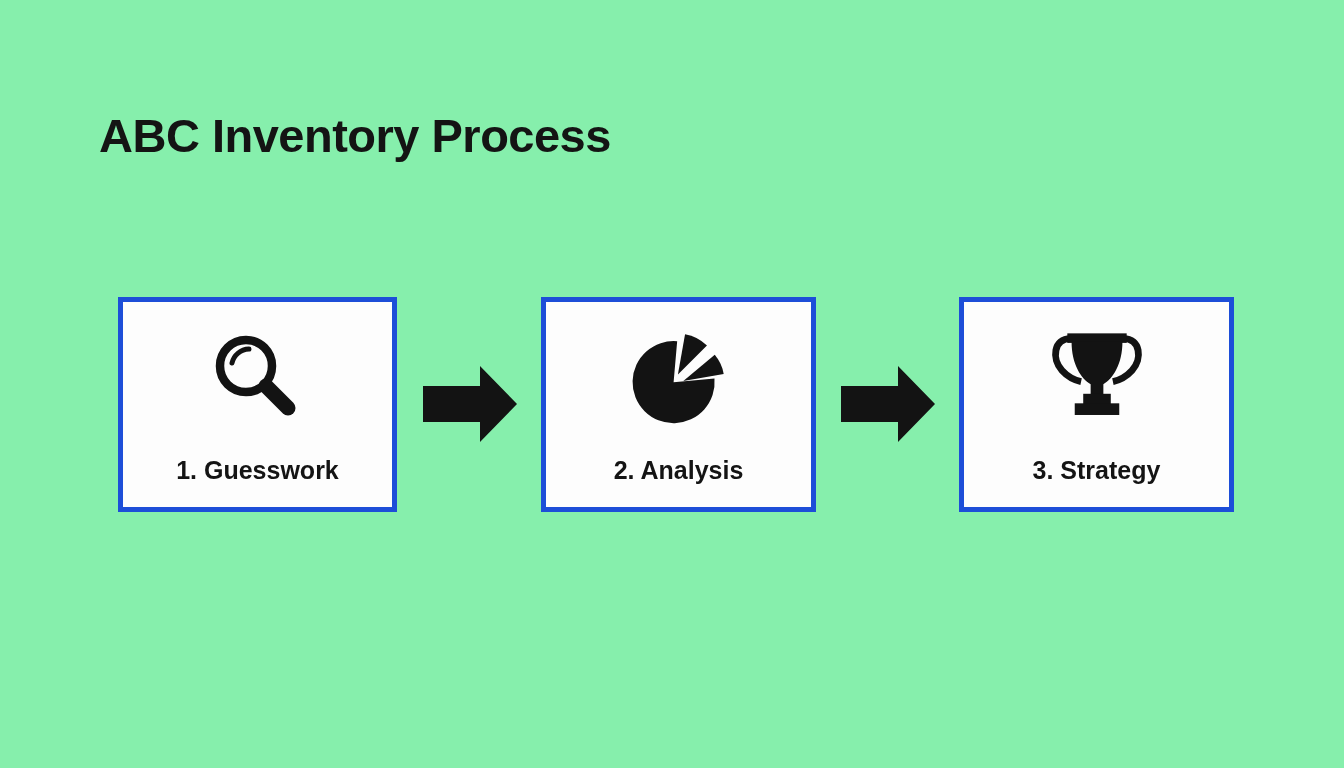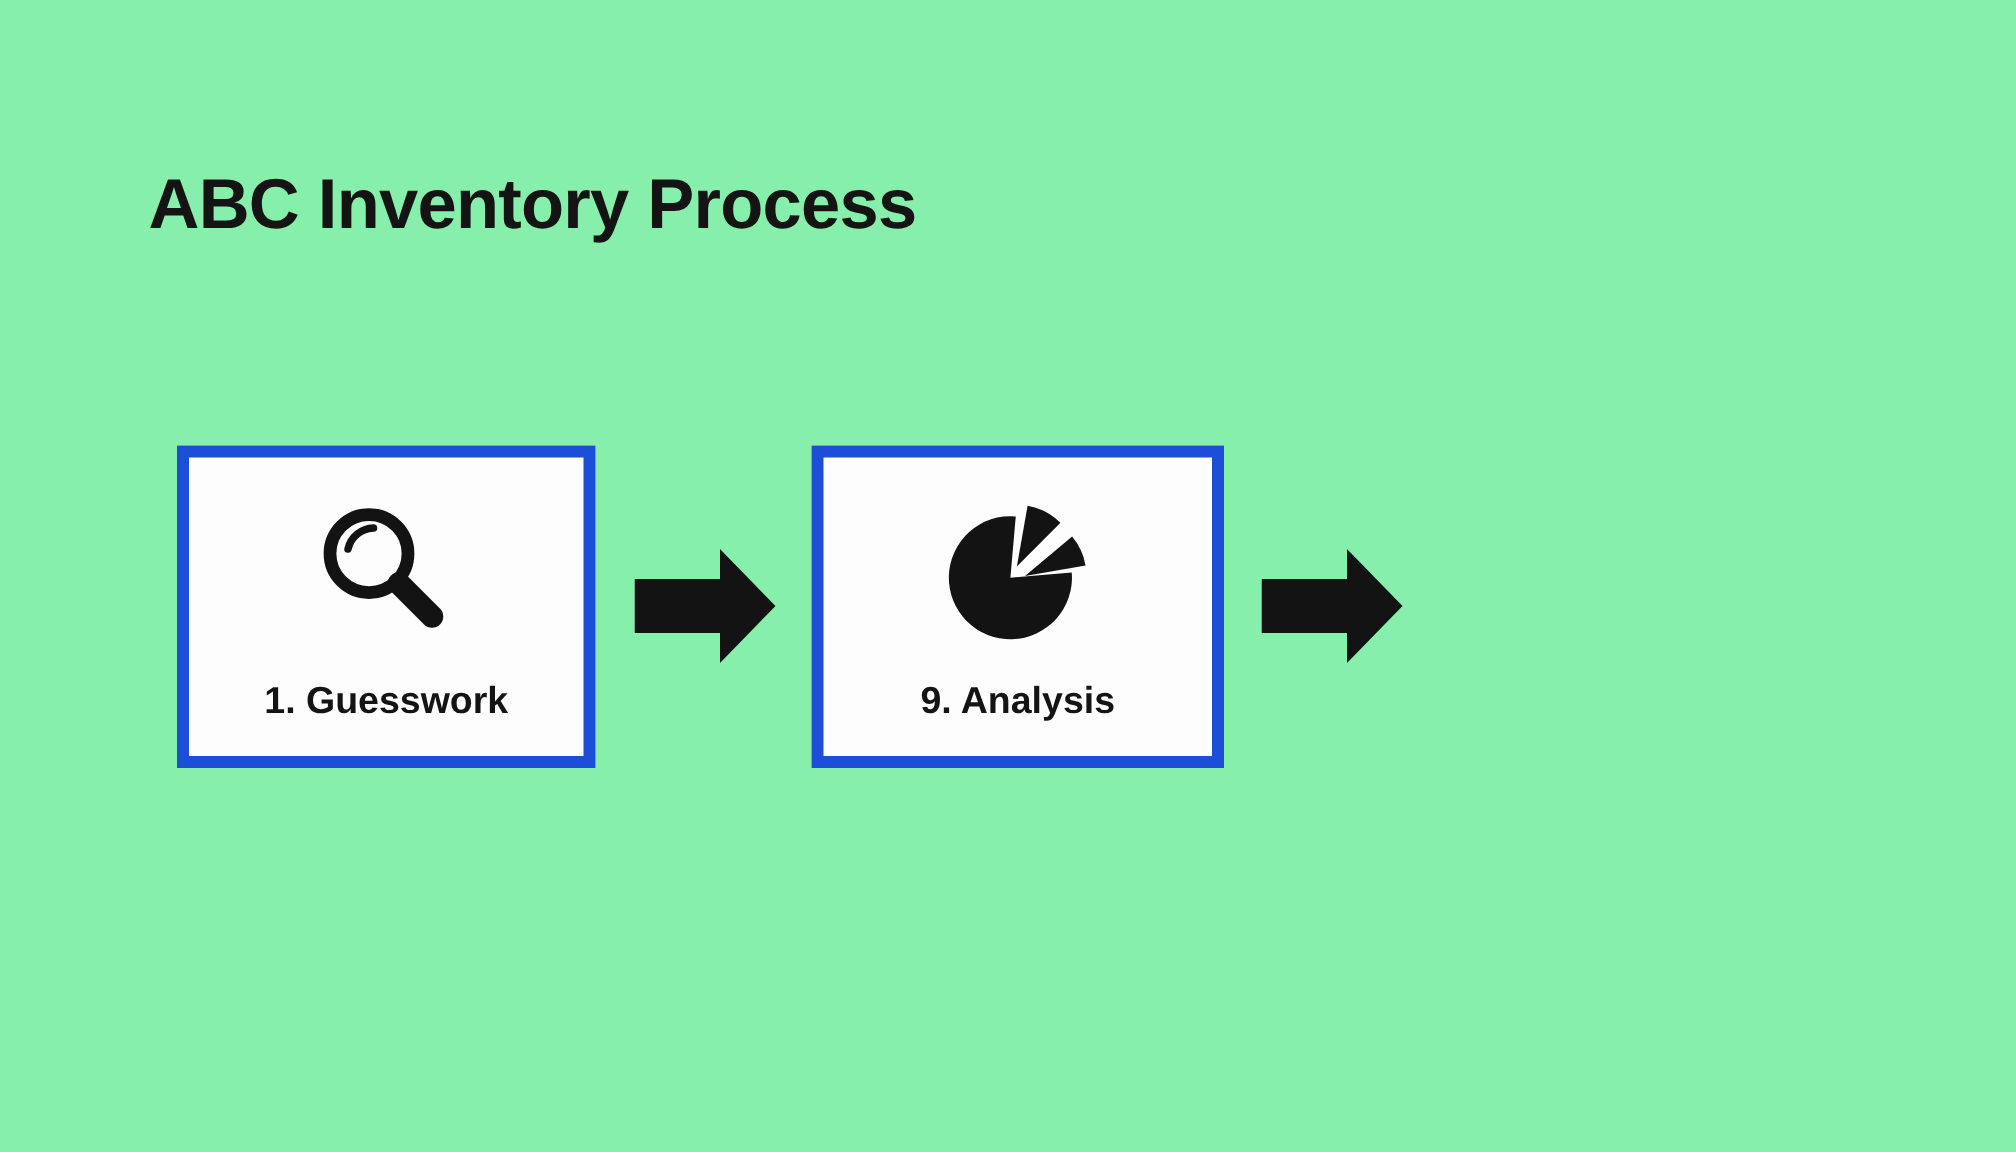--- a/index.html
+++ b/index.html
@@ -22,21 +22,21 @@
     font-size: 47px;
     font-weight: 700;
     letter-spacing: -0.5px;
     color: #141414;
     white-space: nowrap;
   }
   .step-box {
     position: absolute;
     top: 297px;
     height: 215px;
-    border: 8px solid #1d4ed8;
+    border: 5px solid #1d4ed8;
     background: #fdfdfd;
     box-sizing: border-box;
   }
   .step-1 { left: 118px; width: 279px; }
   .step-2 { left: 541px; width: 275px; }
   .step-3 { left: 959px; width: 275px; }
   .icon {
     position: absolute;
     left: 50%;
     transform: translateX(-50%);
@@ -89,23 +89,36 @@
   </span>
 
   <div class="step-box step-2">
     <span class="icon icon-pie">
       <svg width="108" height="108" viewBox="0 0 100 100">
         <path d="M 45,52 L 82.86,48.69 A 38 38 0 1 1 48.31,14.14 Z" fill="#131313"></path>
         <path d="M 49,45 L 55.6,7.6 A 38 38 0 0 1 75.9,18.1 Z" fill="#131313"></path>
         <path d="M 54,51 L 83.1,26.6 A 38 38 0 0 1 91.4,44.4 Z" fill="#131313"></path>
       </svg>
     </span>
-    <span class="step-label">9. Analysis</span>
+    <span class="step-label">2. Analysis</span>
   </div>
 
   <span class="arrow arrow-2">
     <svg width="96" height="78" viewBox="0 0 96 78">
       <polygon points="0,21 57,21 57,1 94,39 57,77 57,57 0,57" fill="#131313"></polygon>
     </svg>
   </span>
 
+  <div class="step-box step-3">
+    <span class="icon icon-trophy">
+      <svg width="106" height="106" viewBox="0 0 100 100">
+        <path d="M 25,11 C 9,11 7,30 17,41 C 22,46.5 28,50 35,51.5" fill="none" stroke="#131313" stroke-width="6.5"></path>
+        <path d="M 75,11 C 91,11 93,30 83,41 C 78,46.5 72,50 65,51.5" fill="none" stroke="#131313" stroke-width="6.5"></path>
+        <rect x="22" y="6" width="56" height="9" fill="#131313"></rect>
+        <path d="M 26,14 L 74,14 C 74,35 65,49 56,54 L 56,64 L 44,64 L 44,54 C 35,49 26,35 26,14 Z" fill="#131313"></path>
+        <rect x="37" y="63" width="26" height="10" fill="#131313"></rect>
+        <rect x="29" y="72" width="42" height="11" fill="#131313"></rect>
+      </svg>
+    </span>
+    <span class="step-label">3. Strategy</span>
+  </div>
 
 </div>
 
 </body></html>

